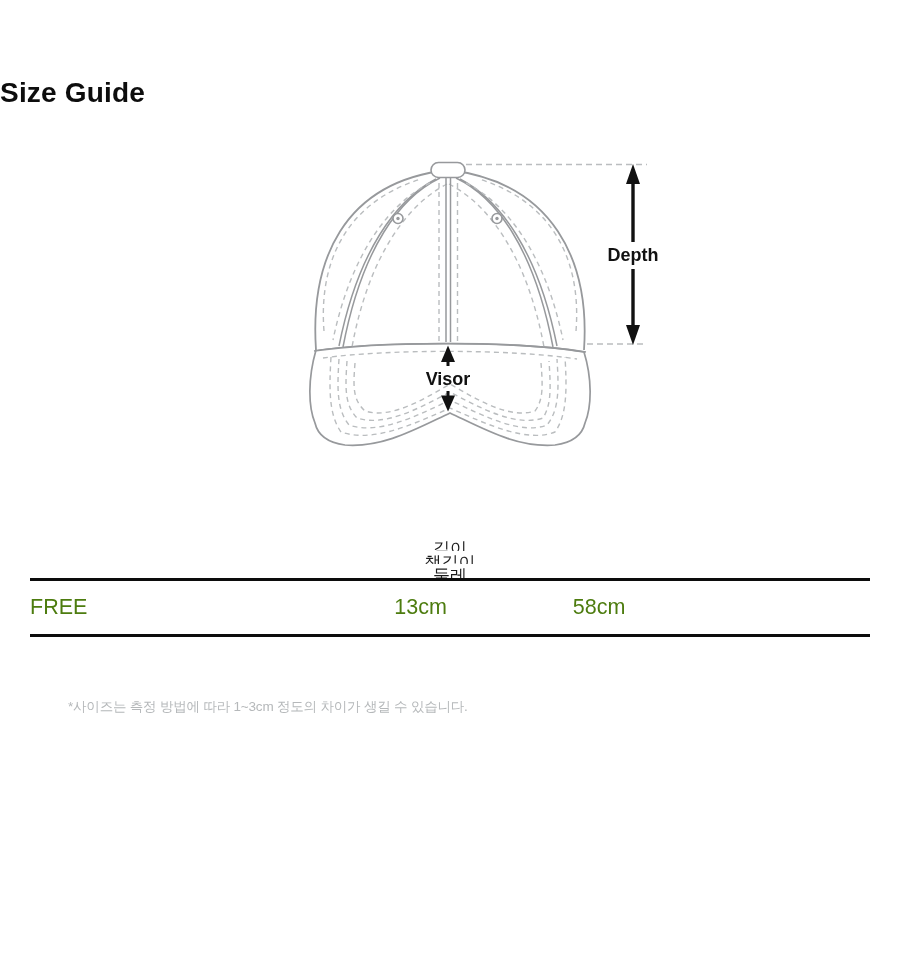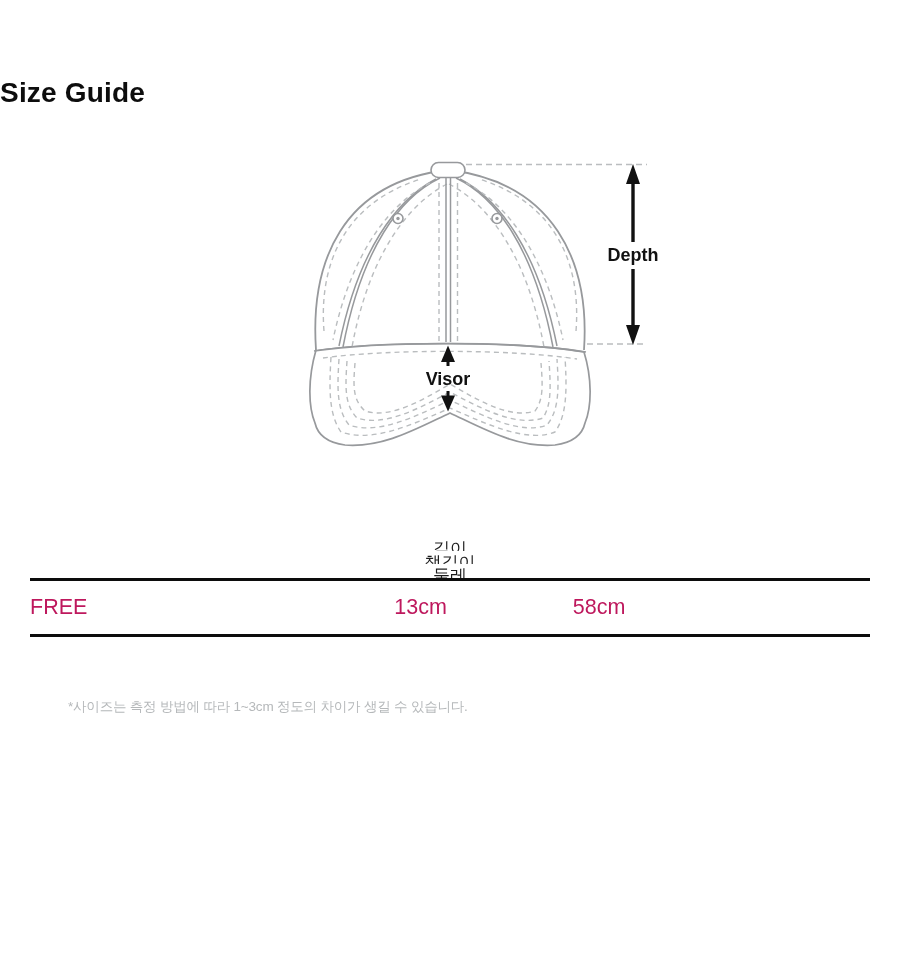--- a/index.html
+++ b/index.html
@@ -11,21 +11,21 @@
     position:absolute;top:77px;left:0;width:100%;text-align:left;
     font-size:28px;font-weight:700;color:#0d0d0d;letter-spacing:.2px;
   }
   .diagram-svg{position:absolute;left:0;top:0;width:900px;height:500px;}
   .anno-text{
     font-family:"Liberation Sans",sans-serif;font-size:18px;font-weight:700;fill:#111;
   }
   .size-table{position:absolute;left:30px;top:537px;width:840px;color:#161616;}
   .t-row{display:flex;align-items:center;}
   .t-head{height:41px;border-bottom:3px solid #0c0c0c;font-size:17px;color:#1c1c1c;flex-direction:column;}
-  .t-data{height:53px;border-bottom:3px solid #0c0c0c;font-size:21.5px;color:#be185d;}
+  .t-data{height:53px;border-bottom:3px solid #0c0c0c;font-size:21.5px;color:#4d7c0f;}
   .t-cell{overflow:hidden;white-space:nowrap;}
   .c1{width:36%;text-align:left;}
   .c2{width:21%;text-align:center;}
   .c3{width:21.5%;text-align:center;}
   .c4{width:21.5%;text-align:center;}
   .footnotes{position:absolute;left:30px;top:699px;margin-left:38px;}
   .footnotes p{
     margin:0 0 11px 0;line-height:15px;font-size:13.5px;color:#b5b8ba;
     letter-spacing:-0.2px;
   }

